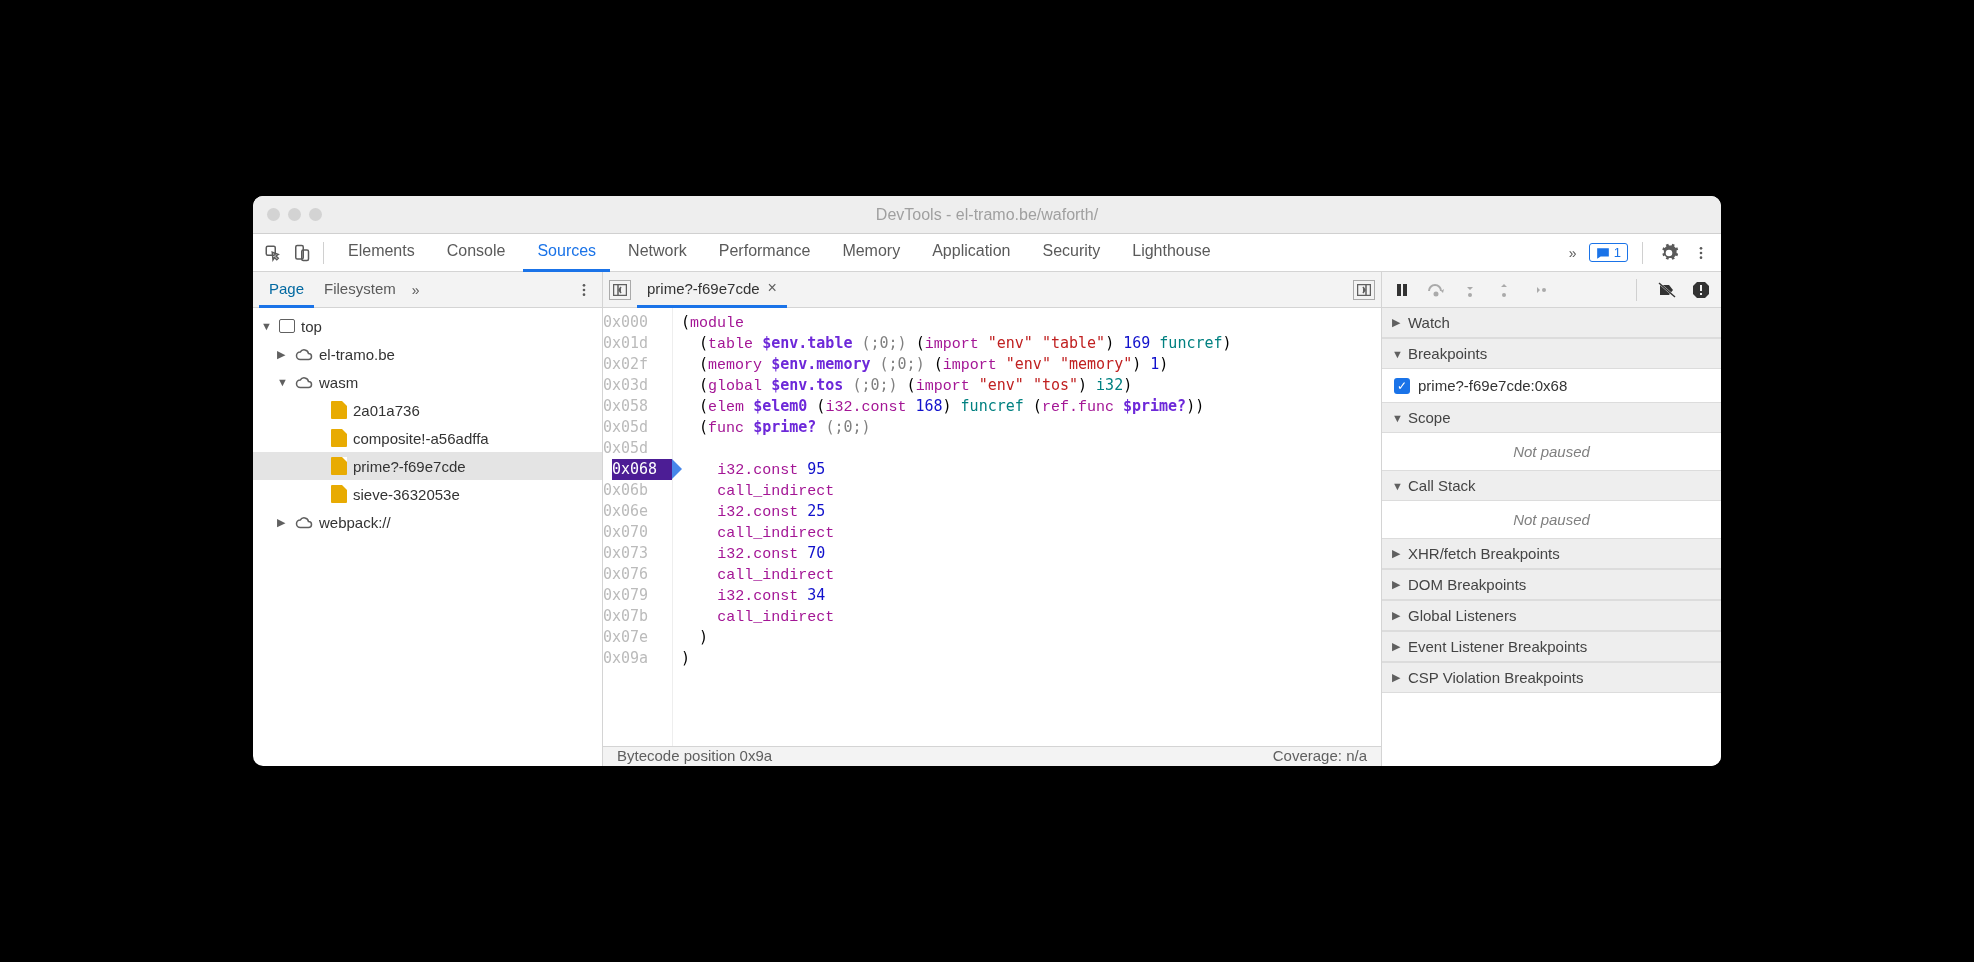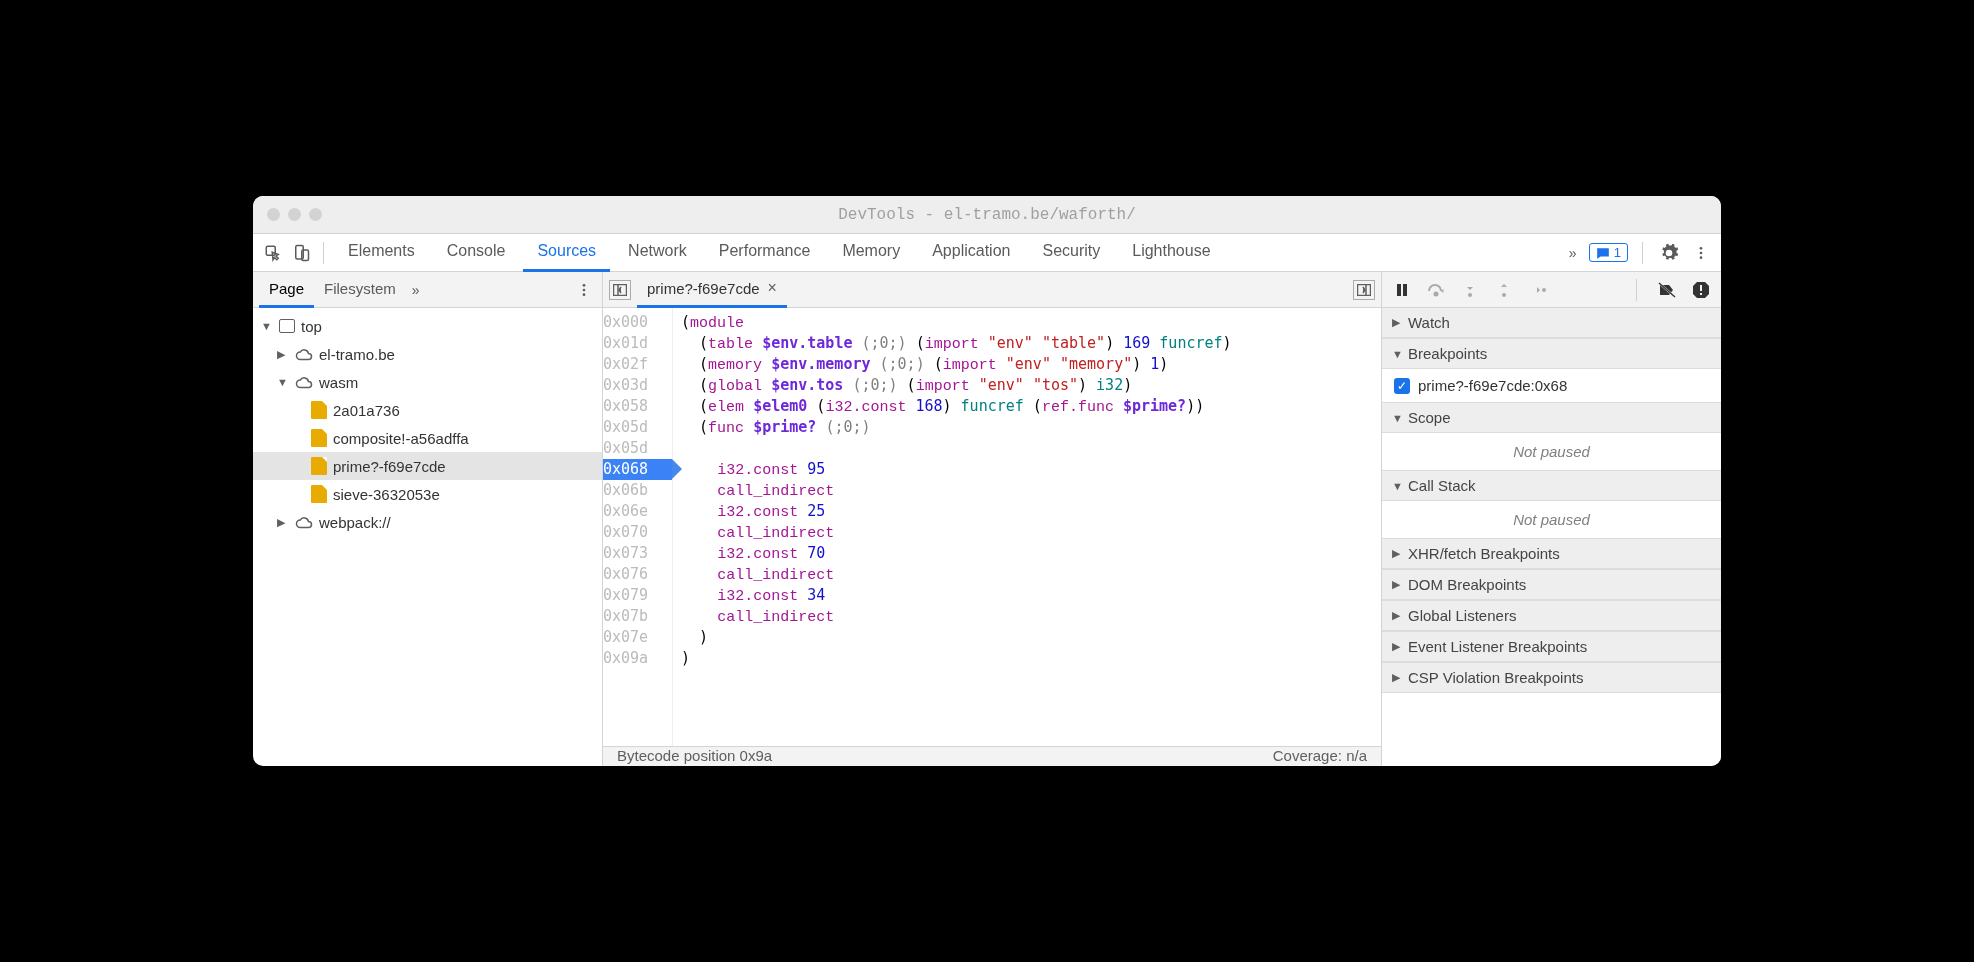--- a/index.html
+++ b/index.html
@@ -28,21 +28,21 @@
     height: 38px;
     background: #eeeeee;
     display: flex;
     align-items: center;
     padding: 0 12px;
     position: relative;
     border-bottom: 1px solid #d0d0d0;
   }
   .traffic-lights { display: flex; gap: 8px; position: absolute; left: 14px; }
   .tl { width: 13px; height: 13px; border-radius: 50%; background: #d3d3d3; }
-  .title { flex: 1; text-align: center; color: #a0a0a0; font-size: 16px; font-weight: 500; font-family: Liberation Mono, monospace; }
+  .title { flex: 1; text-align: center; color: #a0a0a0; font-size: 16px; font-weight: 500; }
   .tabs-row {
     height: 38px;
     display: flex;
     align-items: center;
     border-bottom: 1px solid #d4d4d4;
     padding: 0 8px;
     gap: 4px;
   }
   .tb-icon {
     width: 24px; height: 24px; display: flex; align-items: center; justify-content: center;
@@ -87,21 +87,21 @@
     padding: 0 6px;
   }
   .nav-tab {
     padding: 8px 10px;
     color: #5a5a5a;
     font-size: 15px;
     height: 36px;
     display: flex; align-items: center;
     border-bottom: 3px solid transparent;
   }
-  .nav-tab.active { color: #000000; border-bottom-color: #1a73e8; }
+  .nav-tab.active { color: #0369a1; border-bottom-color: #1a73e8; }
   .nav-tabs .dots { margin-left: 6px; color: #5a5a5a; }
   .nav-tabs .more { margin-left: auto; color: #5a5a5a; padding: 4px; }
   .tree {
     flex: 1;
     overflow: auto;
     padding: 4px 0;
     font-size: 15px;
   }
   .tree-row {
     display: flex;
@@ -112,21 +112,21 @@
     cursor: pointer;
   }
   .tree-row.selected { background: #e4e4e4; }
   .tree-row .arrow { width: 12px; font-size: 11px; color: #606060; }
   .tree-row .arrow.blank { visibility: hidden; }
   .file-ic { width: 16px; height: 18px; background: #e8ab02; border-radius: 1px; position: relative; }
   .file-ic::after { content:""; position:absolute; right:0; top:0; width:0; height:0; border-left:5px solid #e8ab02; border-top: 5px solid #fff;}
   .frame-ic { width: 16px; height: 14px; border: 1.5px solid #606060; border-radius: 2px; }
   .cloud-ic { width: 18px; height: 12px; position: relative; }
   .cloud-ic svg { width: 18px; height: 14px; display:block;}
-  .indent-0{padding-left:8px}.indent-1{padding-left:24px}.indent-2{padding-left:40px}
+  .indent-0{padding-left:8px}.indent-1{padding-left:24px}.indent-2{padding-left:60px}
   
   .editor-pane {
     flex: 1;
     display: flex;
     flex-direction: column;
     min-width: 0;
   }
   .editor-tabs {
     height: 36px;
     display: flex;
@@ -161,25 +161,26 @@
     width: 70px;
     background: #fff;
     text-align: left;
     padding: 4px 6px 4px 0;
     color: #bbb;
     border-right: 1px solid #eee;
     user-select: none;
   }
   .gutter .gline { height: 21px; position: relative; }
   .gutter .bp {
-    background: #3b82f6;
+    background: #4c1d95;
     color: #fff;
     position: relative;
     padding-right: 6px;
     margin-right: -6px;
+    margin-left: 9px;
   }
   .gutter .bp::after {
     content:""; position:absolute; right:-10px; top:0;
     border-top: 10.5px solid transparent;
     border-bottom: 10.5px solid transparent;
     border-left: 10px solid #4786ea;
   }
   .code { padding: 4px 8px; white-space: pre; }
   .code .cline { height: 21px; }
   .tk-paren { color: #000; }

